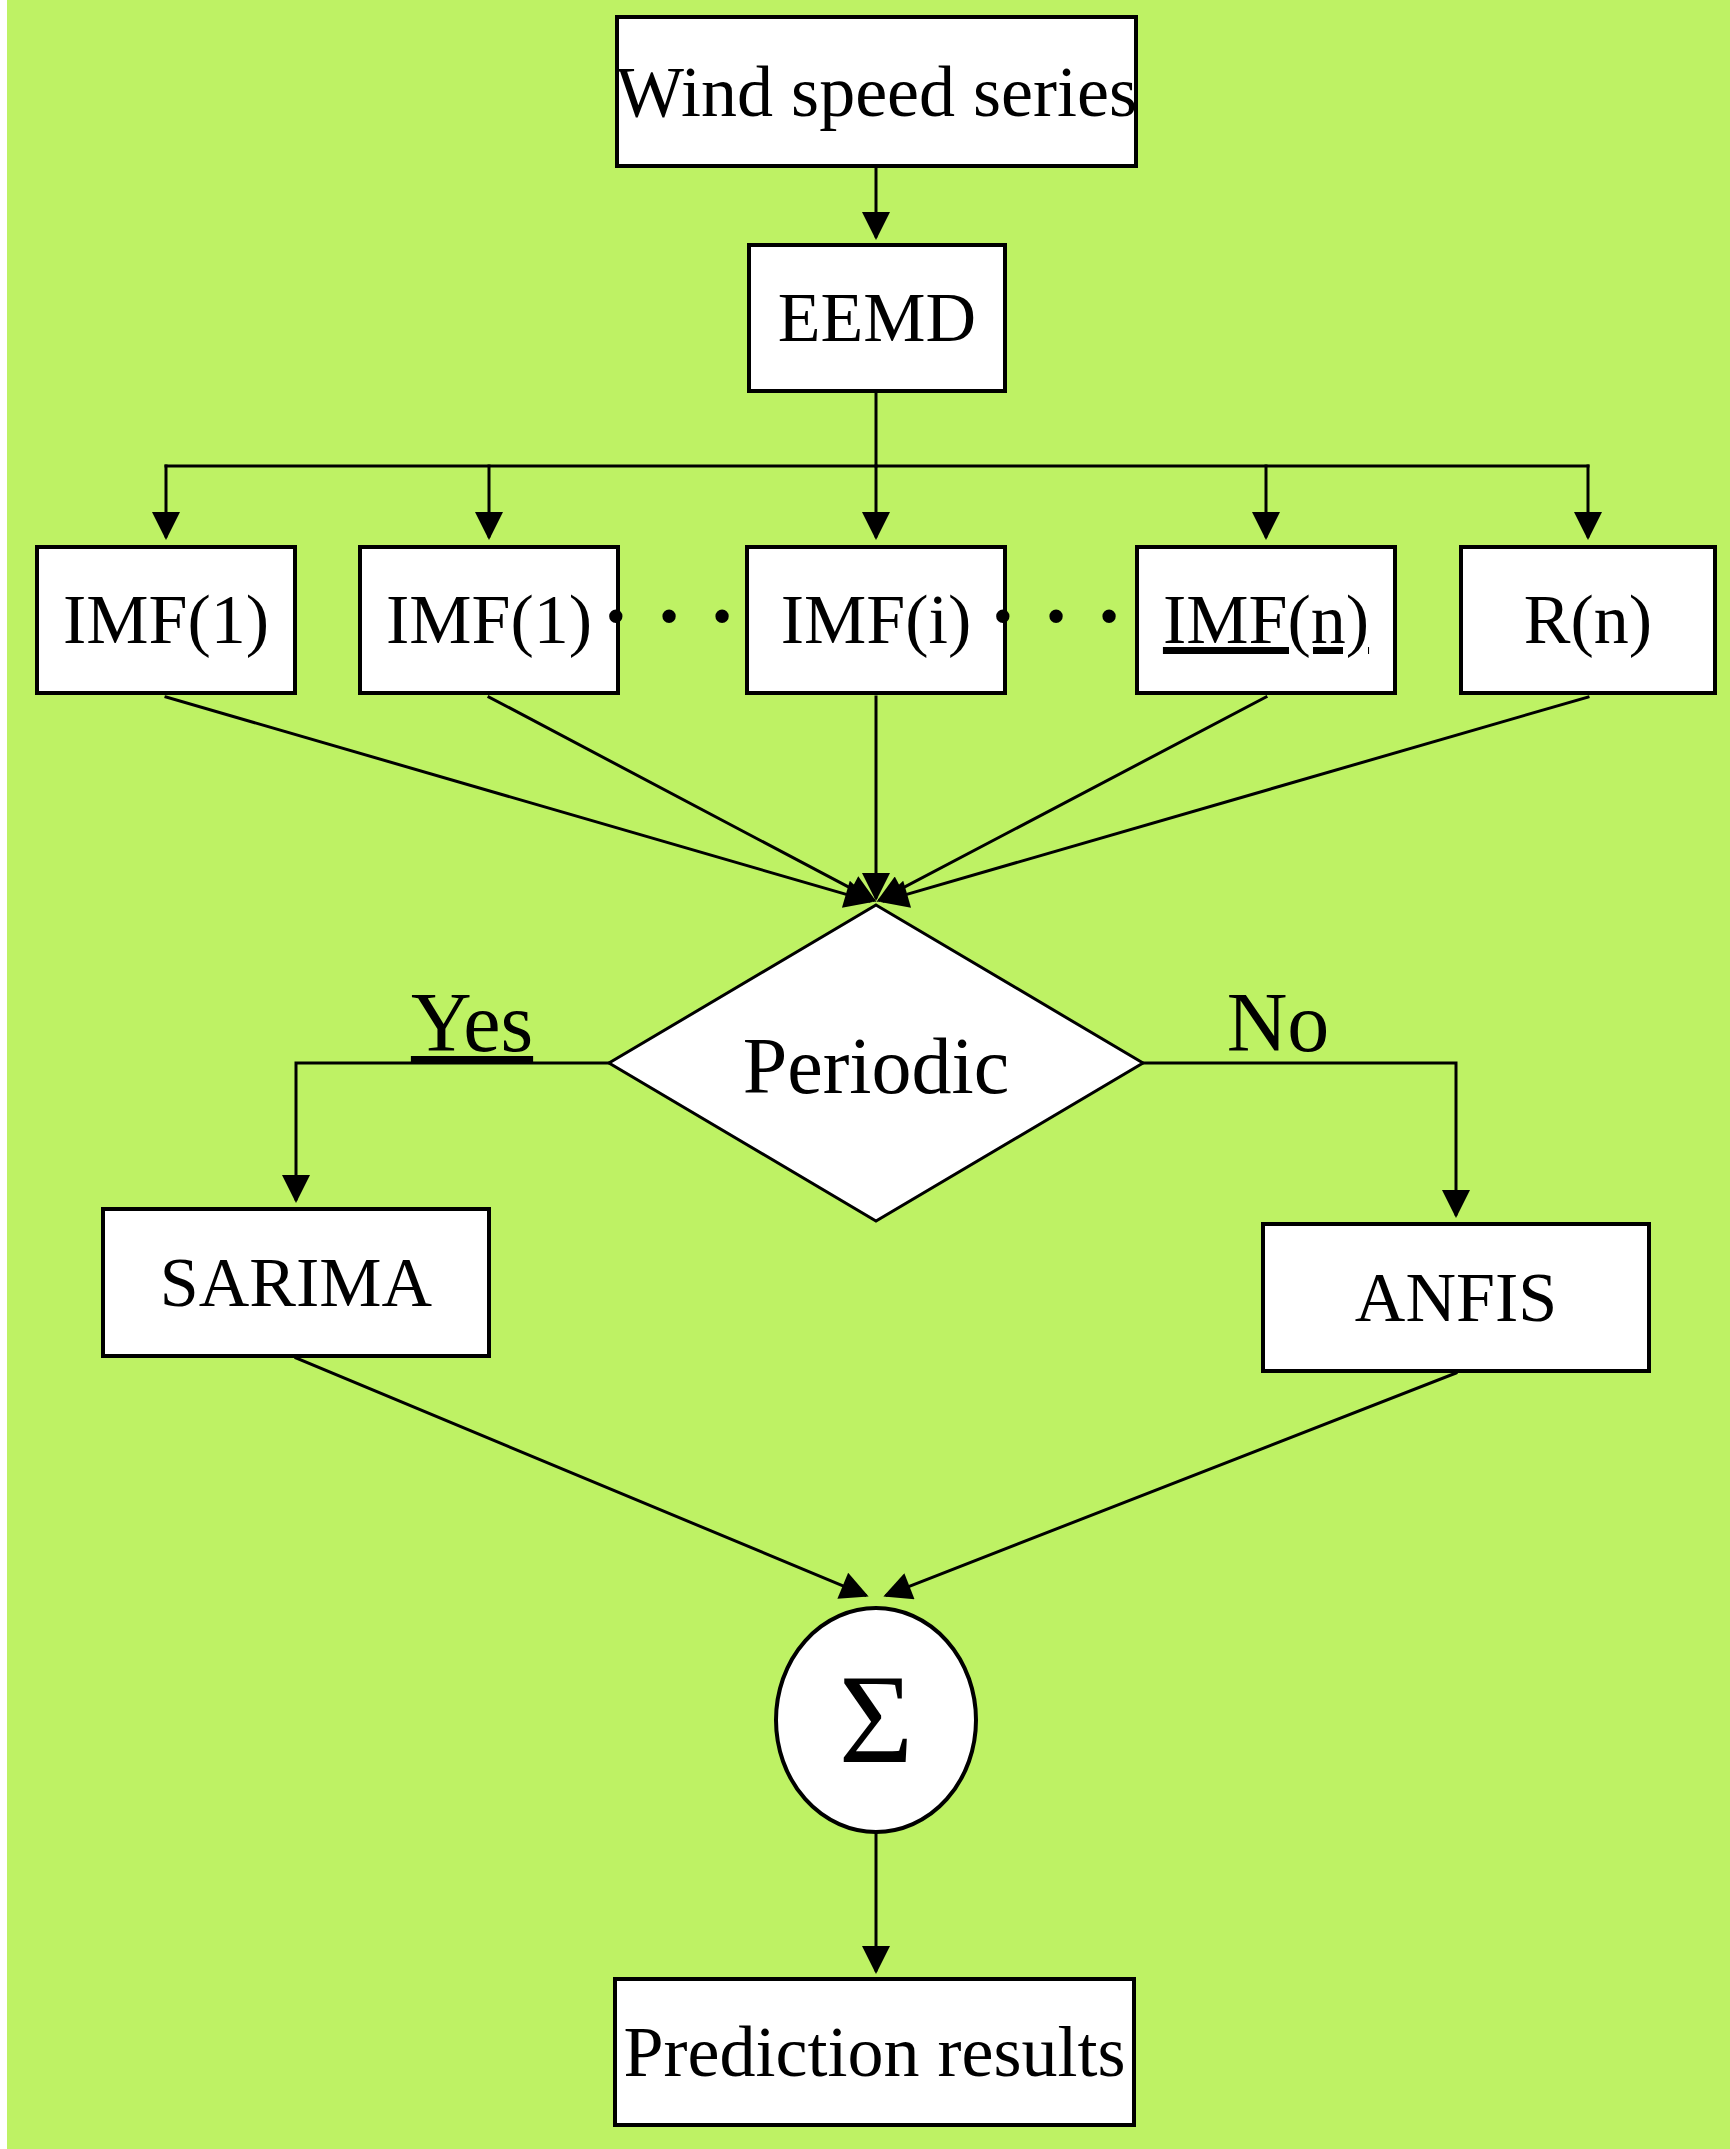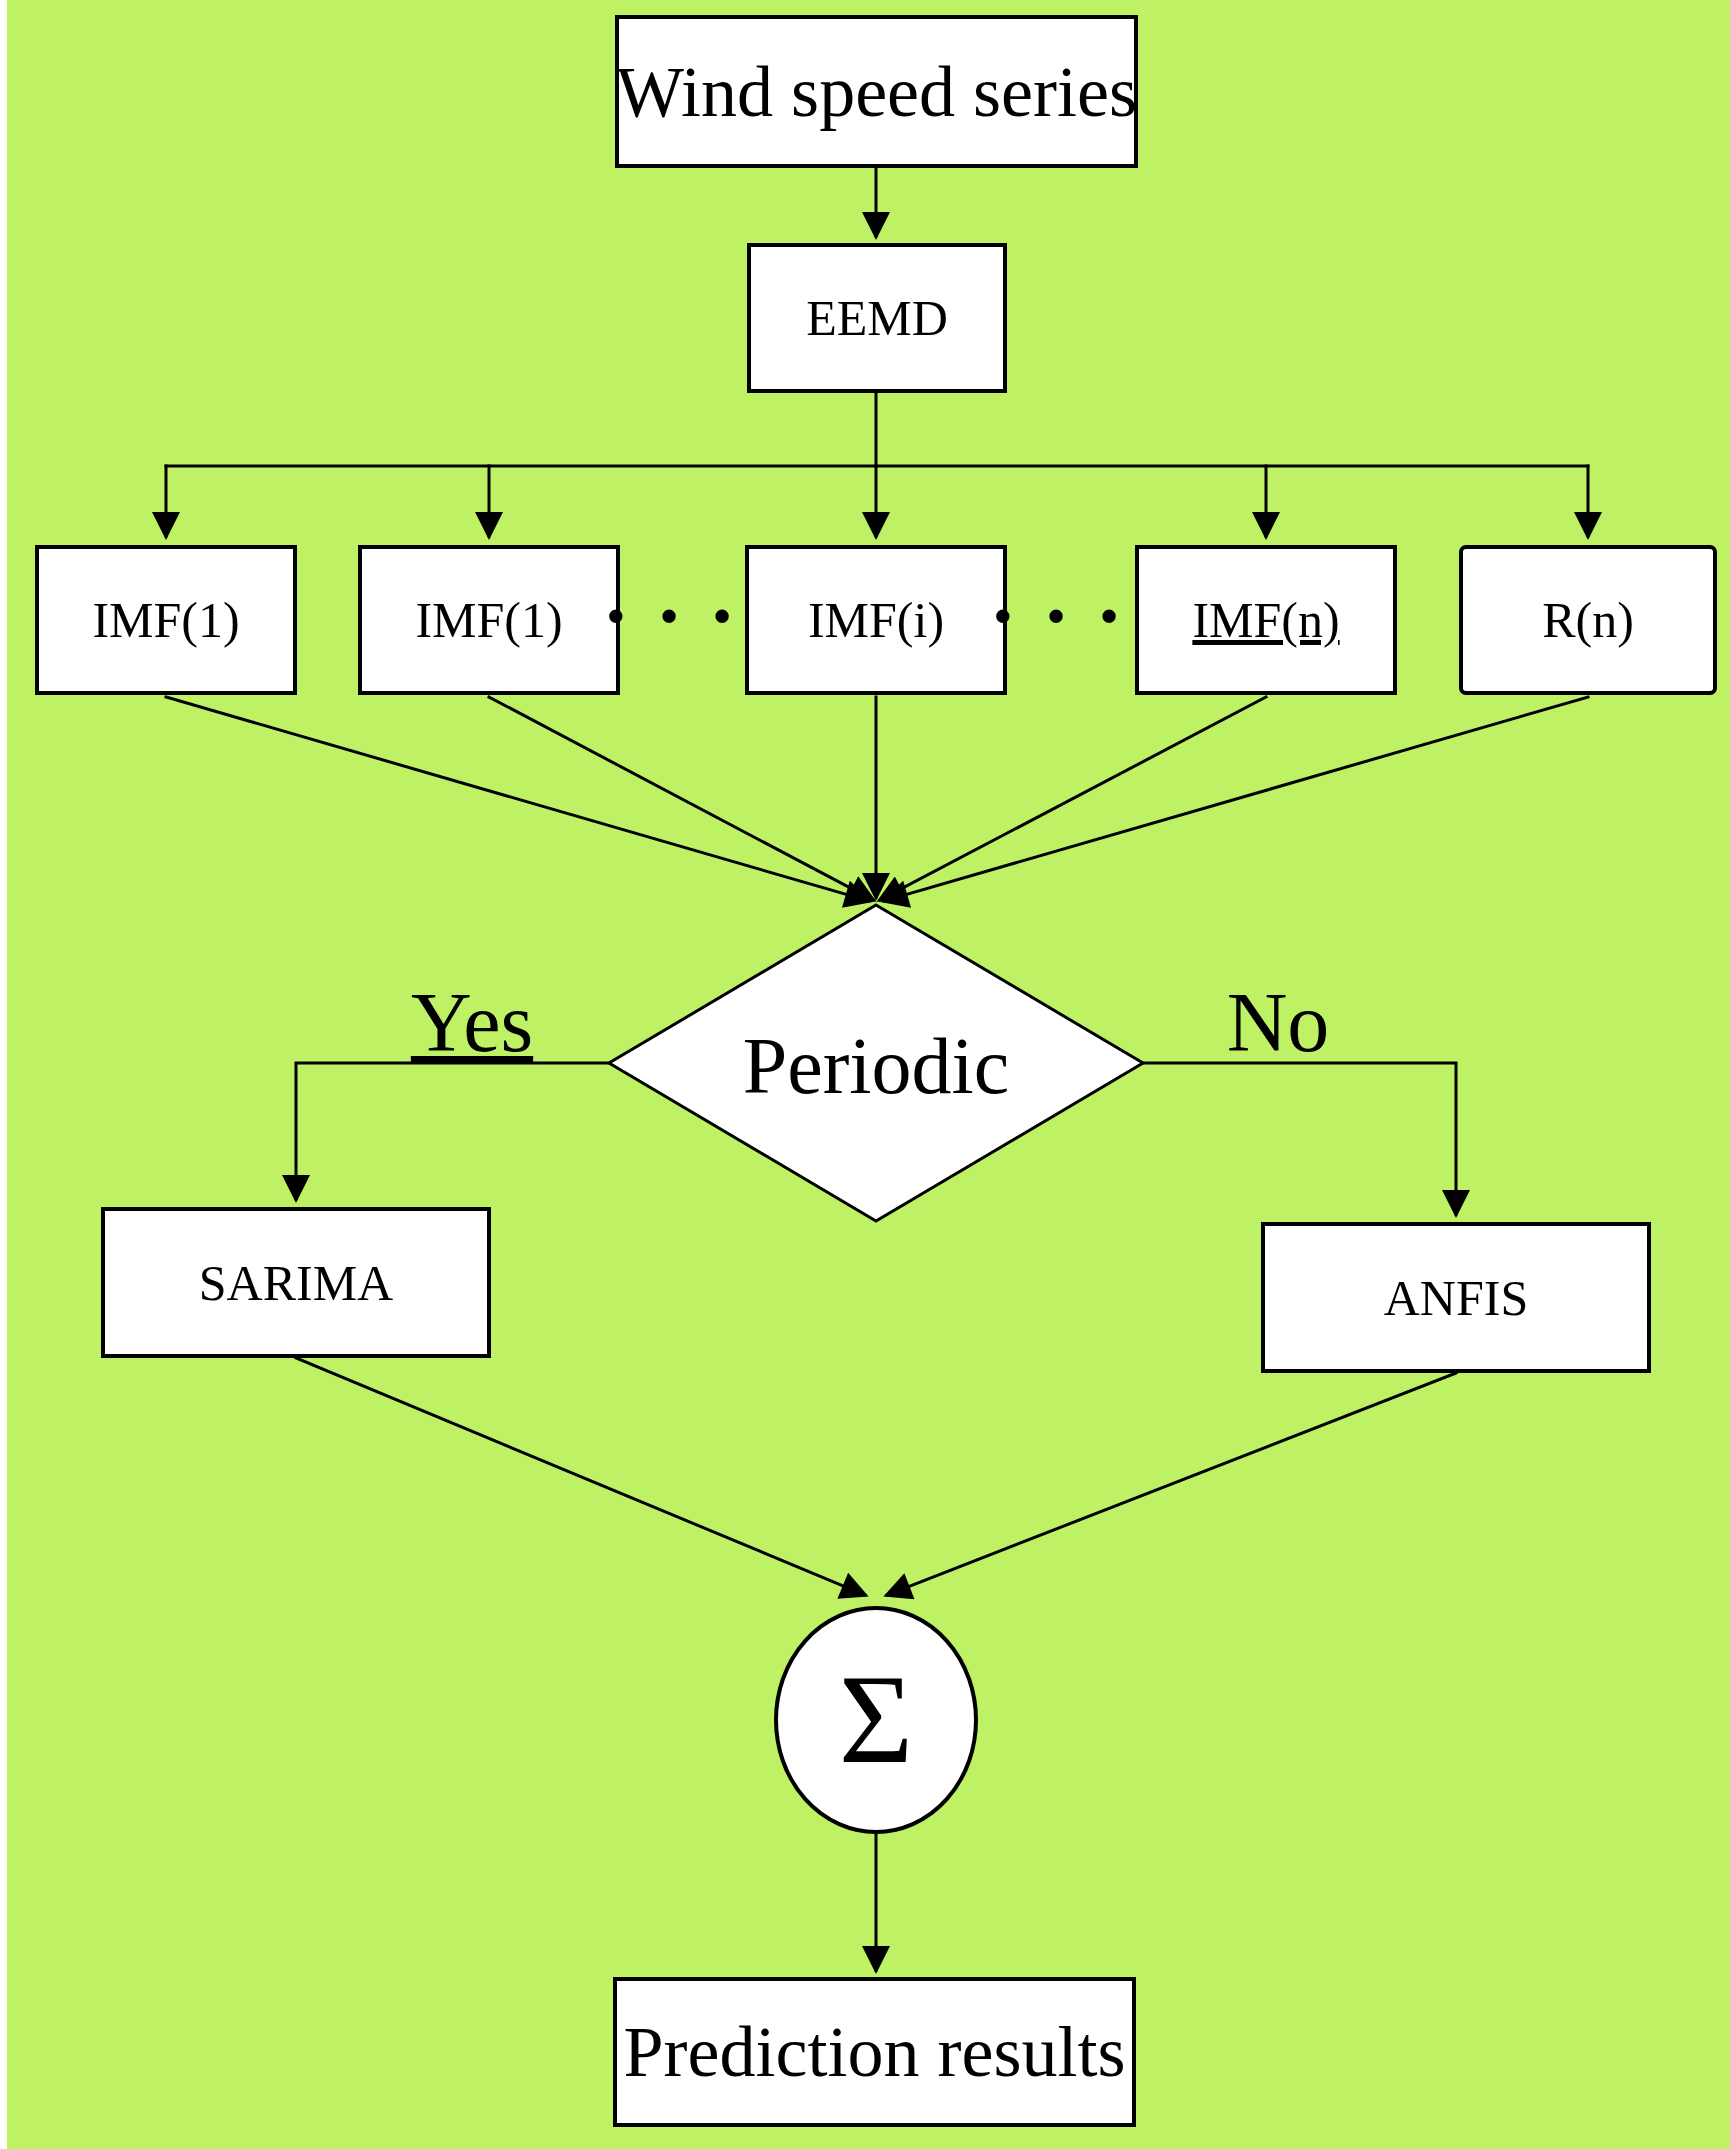--- a/index.html
+++ b/index.html
@@ -26,21 +26,21 @@
   }
   .node {
     position: absolute;
     box-sizing: border-box;
     border: 4px solid #000000;
     background: #ffffff;
     display: flex;
     align-items: center;
     justify-content: center;
     text-align: center;
-    font-size: 50px;
+    font-size: 70px;
     line-height: 1;
     white-space: nowrap;
   }
   .node.long { font-size: 72px; }
 
   .floating-label {
     position: absolute;
     font-size: 84px;
     line-height: 1;
     white-space: nowrap;
@@ -68,21 +68,21 @@
     font-family: "DejaVu Sans", sans-serif;
   }
 
   
   #node-wind       { left: 608px;  top: 15px;   width: 523px; height: 153px; }
   #node-eemd       { left: 740px;  top: 243px;  width: 260px; height: 150px; }
   #node-imf1       { left: 28px;   top: 545px;  width: 262px; height: 150px; }
   #node-imf2       { left: 351px;  top: 545px;  width: 262px; height: 150px; }
   #node-imfi       { left: 738px;  top: 545px;  width: 262px; height: 150px; }
   #node-imfn       { left: 1128px; top: 545px;  width: 262px; height: 150px; text-decoration: underline; }
-  #node-rn         { left: 1452px; top: 545px;  width: 258px; height: 150px; border-radius: 7px; }
+  #node-rn         { left: 1452px; top: 545px;  width: 258px; height: 150px; }
   #node-sarima     { left: 94px;   top: 1207px; width: 390px; height: 151px; }
   #node-anfis      { left: 1254px; top: 1222px; width: 390px; height: 151px; }
   #node-prediction { left: 606px;  top: 1977px; width: 523px; height: 150px; }
 
   #label-yes      { left: 465px;  top: 1023px; text-decoration: underline; }
   #label-no       { left: 1271px; top: 1023px; }
   #label-periodic { left: 869px;  top: 1066px; }
   #label-sigma    { left: 869px;  top: 1722px; }
   #dots-1         { left: 675px;  top: 618px; }
   #dots-2         { left: 1062px; top: 618px; }

